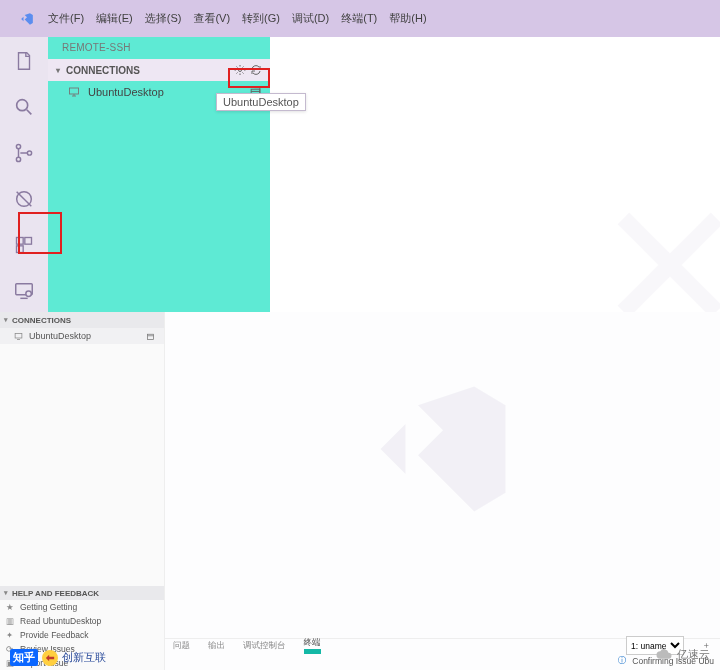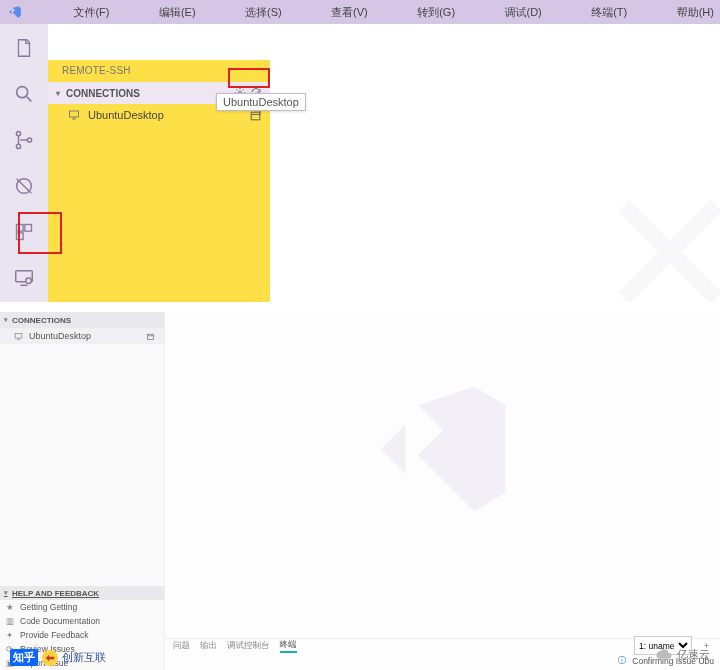--- a/index.html
+++ b/index.html
@@ -1,31 +1,31 @@
 <!DOCTYPE html>
 <html><head>
 <meta charset="utf-8">
 <style>
 * { margin: 0; padding: 0; box-sizing: border-box; font-family: "Segoe UI", "Microsoft YaHei", sans-serif; }
 body { background: #fff; width: 720px; }
 
 
 .top-shot { height: 302px; position: relative; background: #fff; }
-.menubar { height: 24px; background: #d6c6e6; display: flex; align-items: center; font-size: 11px; color: #404040; padding-left: 6px; position: relative; justify-content: space-between; }
+.menubar { height: 37px; background: #d6c6e6; display: flex; align-items: center; font-size: 11px; color: #404040; padding-left: 18px; position: relative; }
 .menubar .logo { width: 18px; height: 18px; margin-right: 6px; display: flex; align-items: center; justify-content: center; }
 .menubar .menuitem { padding: 0 6px; height: 100%; display: flex; align-items: center; cursor: pointer; }
 .menubar .title { position: absolute; left: 0; right: 0; text-align: center; pointer-events: none; font-size: 11px; color: #555; }
 
 .body1 { display: flex; height: 278px; }
 .activitybar { width: 48px; background: #eae4f0; display: flex; flex-direction: column; align-items: center; padding-top: 10px; gap: 18px; }
 .activitybar .ab-item { width: 28px; height: 28px; display: flex; align-items: center; justify-content: center; cursor: pointer; color: #8a7aa0; }
 .activitybar .ab-item svg { stroke: #8a7aa0; }
 .red-box-ab { position: absolute; border: 2px solid #e02020; }
 
-.sidebar1 { width: 222px; background: #fde047; display: flex; flex-direction: column; margin-top: 36px; }
+.sidebar1 { width: 222px; background: #5eead4; display: flex; flex-direction: column; }
 .sb-title1 { height: 22px; font-size: 10px; color: #777; padding: 5px 10px 0 14px; letter-spacing: 0.2px; }
 .sb-section1 { height: 22px; background: #eee7f3; display: flex; align-items: center; padding: 0 6px 0 8px; font-size: 10px; color: #555; font-weight: 700; }
 .sb-section1 .chev { width: 10px; display: inline-block; font-size: 8px; color: #777; }
 .sb-section1 .spacer { flex: 1; }
 .sb-section1 .hicon { width: 16px; height: 16px; display:flex; align-items:center; justify-content:center; color:#666; cursor:pointer; }
 .sb-row1 { height: 22px; display: flex; align-items: center; padding: 0 4px 0 20px; font-size: 11px; color: #444; cursor: pointer; position: relative; }
 .sb-row1 .ricon { width: 14px; margin-right: 6px; display:flex; align-items:center; color:#777; }
 .sb-row1 .flex1 { flex: 1; }
 .sb-row1 .opicon { width: 22px; height: 18px; display:flex; align-items:center; justify-content:center; color:#666; }
 .red-box-op { position:absolute; border:2px solid #e02020; }
@@ -41,32 +41,32 @@
 .bottom-shot { height: 358px; display:flex; font-size: 9px; color:#555; position:relative; background:#f7f7f8; }
 .sidebar2 { width: 165px; background:#fafafa; display:flex; flex-direction:column; border-right:1px solid #eee; }
 .sb2-section { height:16px; background:#e9e9ec; display:flex; align-items:center; padding:0 4px; font-weight:700; font-size:8px; color:#555; }
 .sb2-section .chev { width:8px; font-size:7px; color:#888; }
 .sb2-section .spacer { flex:1; }
 .sb2-row { height:16px; display:flex; align-items:center; padding:0 4px 0 14px; font-size:9px; cursor:pointer; background:#f1f1f3; }
 .sb2-row .ricon { width:12px; display:flex; align-items:center; color:#888; margin-right:3px; }
 .sb2-row .flex1 { flex:1; }
 .sb2-row .opicon { width:14px; color:#777;}
 .sb2-fill { flex:1; }
-.sb2-help { background:#e9e9ec; height:14px; display:flex; align-items:center; padding:0 4px; font-weight:700; font-size:8px;text-decoration:underline; }
+.sb2-help { background:#e9e9ec; height:14px; display:flex; align-items:center; padding:0 4px; font-weight:700; font-size:8px; }
 .sb2-help .chev { width:8px; font-size:7px; color:#888; }
 .sb2-link { height:14px; display:flex; align-items:center; padding:0 4px 0 6px; font-size:8.5px; color:#555; cursor:pointer; gap:4px;}
 .sb2-link .licon { width:10px; color:#888; display:flex; align-items:center; }
 
 .main2 { flex:1; display:flex; flex-direction:column; position:relative; background:#fdfdfe; }
 .editor2 { flex:1; position:relative; overflow:hidden; }
 .wm2 { position:absolute; left:50%; top:42%; transform:translate(-50%,-50%); opacity:.08; }
 
-.term-tabs { height:14px; display:flex; align-items:center; gap:10px; padding:0 8px; font-size:8.5px; color:#888; border-top:1px solid #eee; }
+.term-tabs { height:14px; display:flex; align-items:center; gap:18px; padding:0 8px; font-size:8.5px; color:#888; border-top:1px solid #eee; }
 .term-tabs .tab { cursor:pointer; }
-.term-tabs .tab.active { color:#444; border-bottom:2px solid #14b8a6;text-align:center; }
+.term-tabs .tab.active { color:#444; border-bottom:5px solid #14b8a6;text-align:center; }
 .term-tabs .spacer { flex:1; }
 .term-tabs select { font-size:8.5px; height:19px; border:1px solid #ccc; background:#fff; }
 .term-tabs .plus { width:10px; cursor:pointer; color:#666; }
 
 .term-body { height:90px; background:#fff; padding:3px 8px; font-family:Consolas,monospace; font-size:9px; color:#333; }
 .term-body .cursor { display:inline-block; width:5px; height:10px; background:#333; vertical-align:middle; margin-left:2px; }
 
 .statusbar2 { height:18px; display:flex; align-items:center; padding:0 6px; font-size:8.5px; color:#555; gap:6px; }
 .statusbar2 .spacer { flex:1; }
 .statusbar2 .info-ic { color:#2277cc; }
@@ -219,21 +219,21 @@
     <div class="sb2-help">
       <span class="chev">▾</span>
       <span>HELP AND FEEDBACK</span>
     </div>
     <div class="sb2-link">
         <span class="licon">★</span>
         <span>Getting Getting</span>
       </div>
     <div class="sb2-link">
         <span class="licon">▥</span>
-        <span>Code Documentation</span>
+        <span>Read UbuntuDesktop</span>
       </div>
     <div class="sb2-link">
         <span class="licon">✦</span>
         <span>Provide Feedback</span>
       </div>
     <div class="sb2-link">
         <span class="licon">⟳</span>
         <span>Review Issues</span>
       </div>
     <div class="sb2-link">

